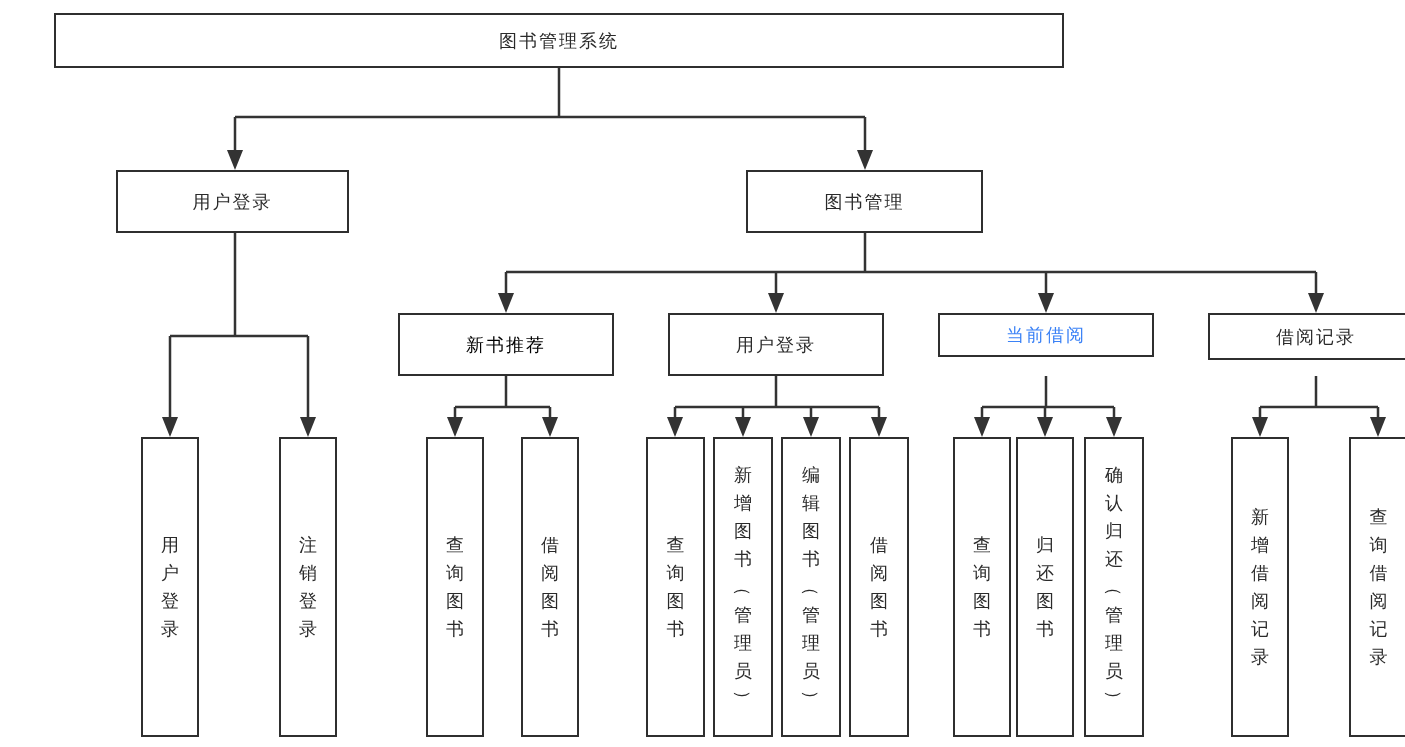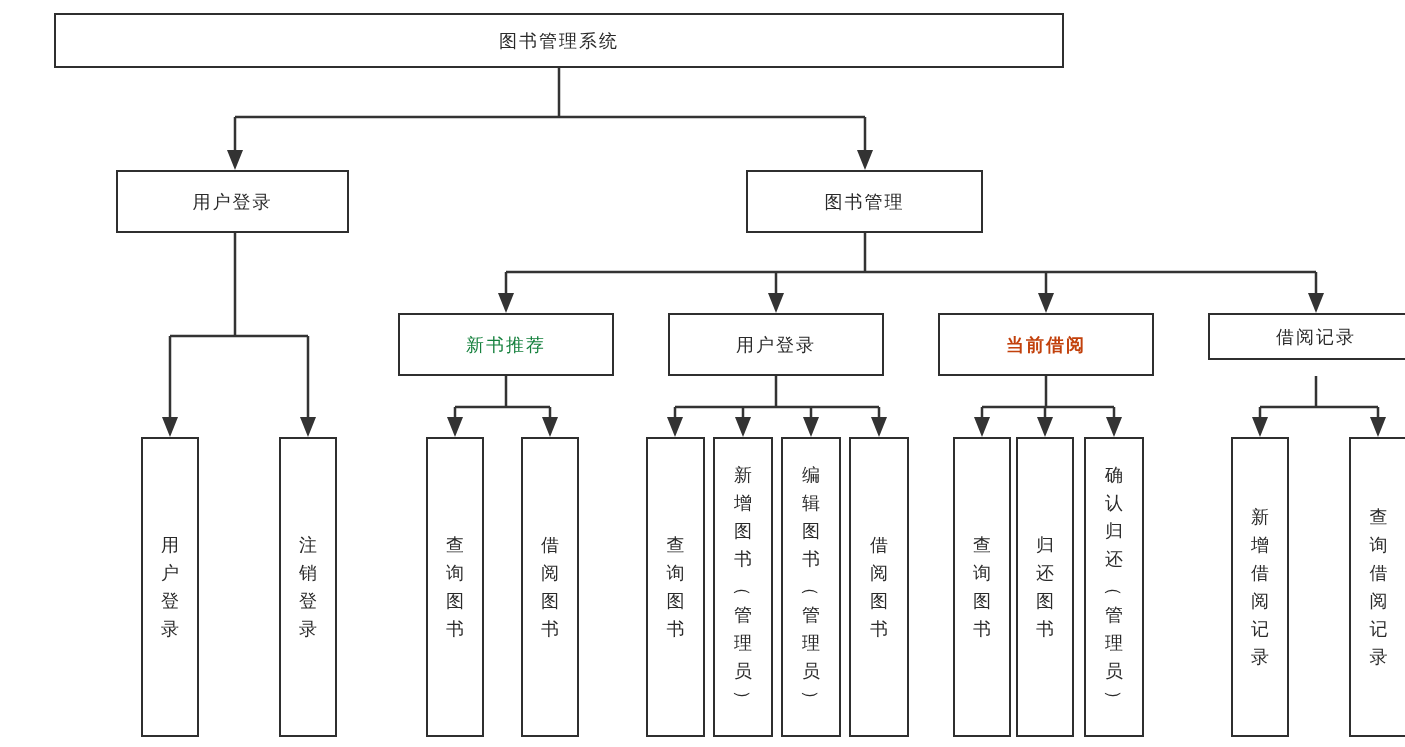--- a/index.html
+++ b/index.html
@@ -56,27 +56,27 @@
   <div id="nodes">
       <div class="node" style="left: 18px; top: 13px; width: 1010px; height: 55px; border-color: rgb(47, 47, 47); color: rgb(42, 42, 42);">
         <span class="lbl">图书管理系统</span>
       </div>
       <div class="node" style="left: 80px; top: 170px; width: 233px; height: 63px; border-color: rgb(47, 47, 47); color: rgb(42, 42, 42);">
         <span class="lbl">用户登录</span>
       </div>
       <div class="node" style="left: 710px; top: 170px; width: 237px; height: 63px; border-color: rgb(47, 47, 47); color: rgb(42, 42, 42); font-family: Liberation Serif, serif;">
         <span class="lbl">图书管理</span>
       </div>
-      <div class="node" style="left: 362px; top: 313px; width: 216px; height: 63px; border-color: rgb(47, 47, 47); color: #15803d;">
+      <div class="node" style="left: 362px; top: 313px; width: 216px; height: 63px; border-color: rgb(47, 47, 47); color: #000000;">
         <span class="lbl">新书推荐</span>
       </div>
       <div class="node" style="left: 632px; top: 313px; width: 216px; height: 63px; border-color: rgb(47, 47, 47); color: rgb(42, 42, 42);">
         <span class="lbl">用户登录</span>
       </div>
-      <div class="node" style="left: 902px; top: 313px; width: 216px; height: 63px; border-color: rgb(47, 47, 47); color: #c2410c; font-weight: bold;">
+      <div class="node" style="left: 902px; top: 313px; width: 216px; height: 44px; border-color: rgb(47, 47, 47); color: #3b82f6;">
         <span class="lbl">当前借阅</span>
       </div>
       <div class="node" style="left: 1172px; top: 313px; width: 216px; height: 47px; border-color: rgb(47, 47, 47); color: rgb(42, 42, 42);">
         <span class="lbl">借阅记录</span>
       </div>
       <div class="node v" style="left: 105px; top: 437px; width: 58px; height: 300px; border-color: rgb(47, 47, 47); color: rgb(42, 42, 42);">
         <span class="ch">用</span>
         <span class="ch">户</span>
         <span class="ch">登</span>
         <span class="ch">录</span>

